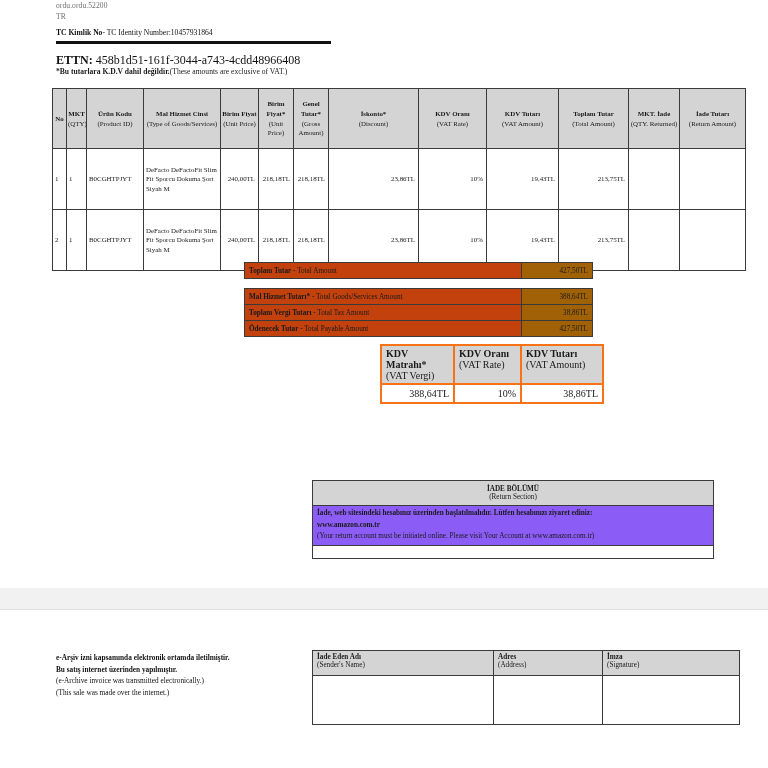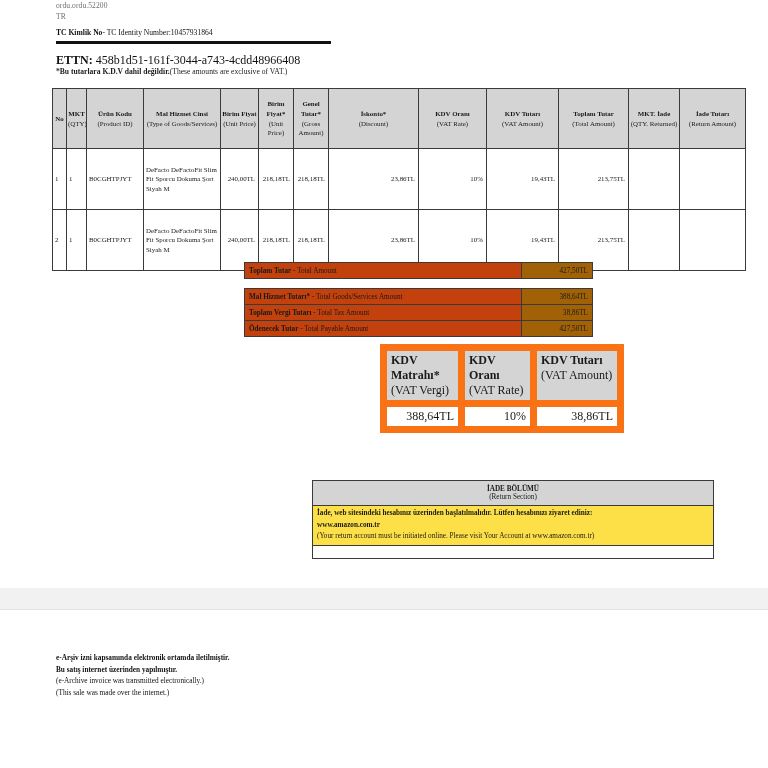--- a/index.html
+++ b/index.html
@@ -156,22 +156,22 @@
   
   .vat-table {
     position: absolute;
     left: 380px;
     top: 344px;
     border-collapse: collapse;
     table-layout: fixed;
   }
   .vat-table th,
   .vat-table td {
-    border: 7px solid #f97316;
-    font-size: 12px;
+    border: 2px solid #f97316;
+    font-size: 10px;
     padding: 2px 4px;
   }
   .vat-table th {
     background: #d4d4d4;
     text-align: left;
     font-weight: bold;
     height: 20px;
     vertical-align: top;
   }
   .vat-table th .th-sub2 {
@@ -211,21 +211,21 @@
     padding: 2px 4px;
   }
   .return-head {
     background: #d4d4d4;
     text-align: center;
     font-weight: bold;
     height: 20px;
   }
   .return-head .rh-sub { display: block; font-weight: normal; }
   .return-body {
-    background: #fde047;
+    background: #8b5cf6;
     line-height: 11.5px;
     height: 34px;
     vertical-align: top;
   }
   .return-body b { font-weight: bold; }
   .return-body .rb-en { font-weight: normal; }
   .return-stub {
     height: 8px;
     border-top: 1px solid #3a3a3a;
   }
@@ -488,14 +488,37 @@
   <div class="page-gap"></div>
   <div class="page-gap-line-bot"></div>
 
   <div class="footer-notes">
     <div><b>e-Arşiv izni kapsamında elektronik ortamda iletilmiştir.</b></div>
     <div><b>Bu satış internet üzerinden yapılmıştır.</b></div>
     <div>(e-Archive invoice was transmitted electronically.)</div>
     <div>(This sale was made over the internet.)</div>
   </div>
 
+  <table class="sign-table">
+    <tbody>
+        <tr>
+      <th class="sw1">
+        <span>İade Eden Adı</span>
+        <span class="sh-sub">(Sender's Name)</span>
+      </th>
+      <th class="sw2">
+        <span>Adres</span>
+        <span class="sh-sub">(Address)</span>
+      </th>
+      <th class="sw3">
+        <span>İmza</span>
+        <span class="sh-sub">(Signature)</span>
+      </th>
+    </tr>
+    <tr>
+      <td></td>
+      <td></td>
+      <td></td>
+    </tr>
+  </tbody>
+    </table>
 
 </div>
 
 </body></html>

